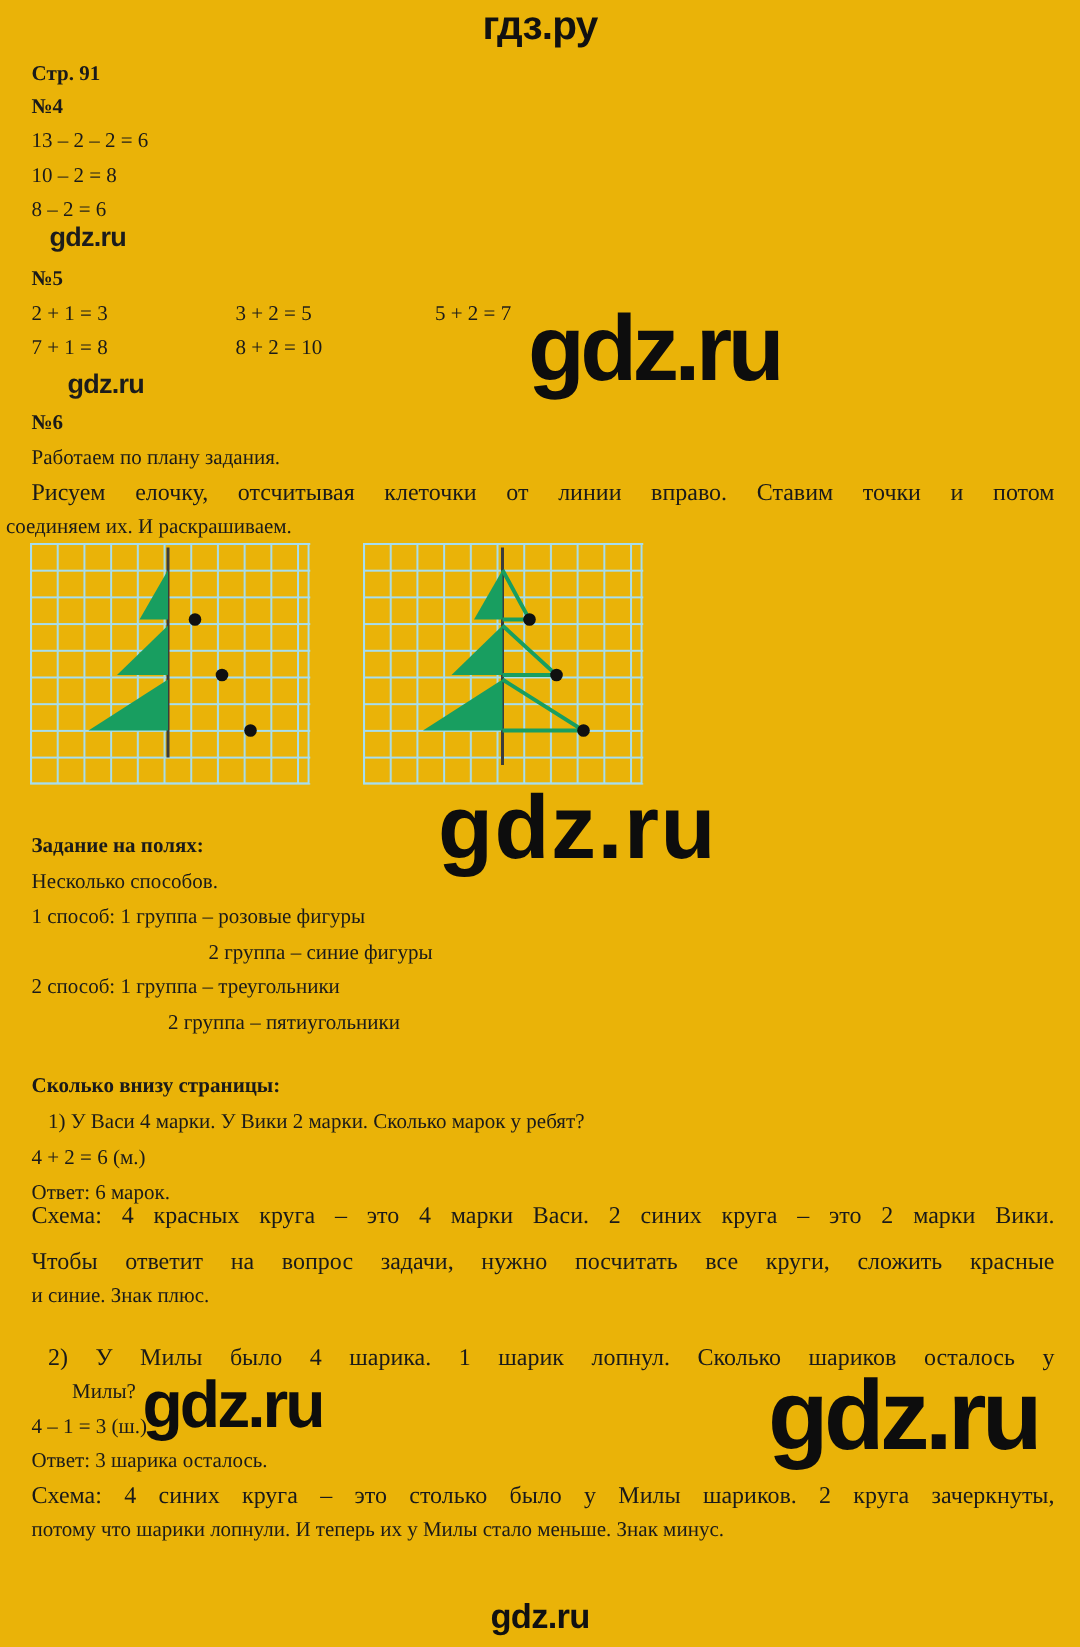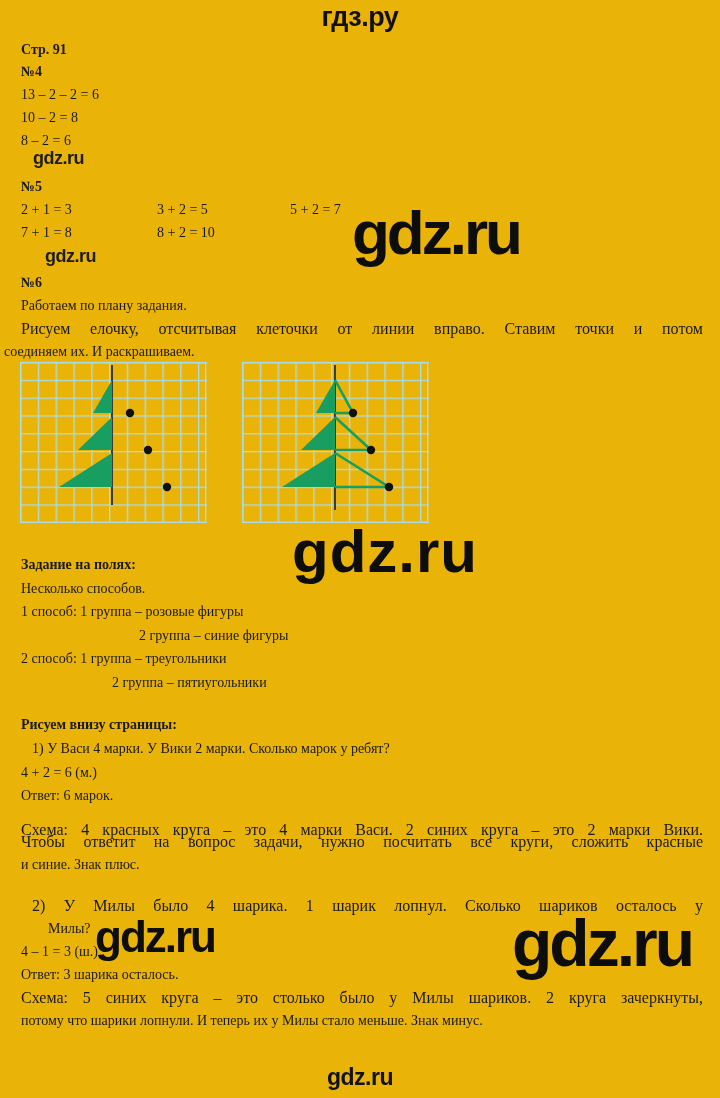--- a/index.html
+++ b/index.html
@@ -88,32 +88,32 @@
 
   <div class="abs wm" style="left:292px;top:522px;font-size:60px;letter-spacing:1px;">gdz.ru</div>
 
   <div class="abs serif b" style="left:21px;top:553px;">Задание на полях:</div>
   <div class="abs serif" style="left:21px;top:577px;">Несколько способов.</div>
   <div class="abs serif" style="left:21px;top:600px;">1 способ: 1 группа – розовые фигуры</div>
   <div class="abs serif" style="left:95px;top:624px;margin-left:44px;">2 группа – синие фигуры</div>
   <div class="abs serif" style="left:21px;top:647px;">2 способ: 1 группа – треугольники</div>
   <div class="abs serif" style="left:112px;top:671px;">2 группа – пятиугольники</div>
 
-  <div class="abs serif b" style="left:21px;top:713px;">Рисуем внизу страницы:</div>
+  <div class="abs serif b" style="left:21px;top:713px;">Сколько внизу страницы:</div>
   <div class="abs serif" style="left:32px;top:737px;">1) У Васи 4 марки. У Вики 2 марки. Сколько марок у ребят?</div>
   <div class="abs serif" style="left:21px;top:761px;">4 + 2 = 6 (м.)</div>
   <div class="abs serif" style="left:21px;top:784px;">Ответ: 6 марок.</div>
-  <div class="abs just" style="left:21px;top:818px;width:682px;">Схема: 4 красных круга – это 4 марки Васи. 2 синих круга – это 2 марки Вики.</div>
+  <div class="abs just" style="left:21px;top:799px;width:682px;">Схема: 4 красных круга – это 4 марки Васи. 2 синих круга – это 2 марки Вики.</div>
   <div class="abs just" style="left:21px;top:830px;width:682px;">Чтобы ответит на вопрос задачи, нужно посчитать все круги, сложить красные</div>
   <div class="abs serif" style="left:21px;top:853px;">и синие. Знак плюс.</div>
 
   <div class="abs just" style="left:32px;top:894px;width:671px;">2) У Милы было 4 шарика. 1 шарик лопнул. Сколько шариков осталось у</div>
   <div class="abs serif" style="left:48px;top:917px;">Милы?</div>
   <div class="abs wm" style="left:95px;top:915px;font-size:44px;letter-spacing:-2px;">gdz.ru</div>
   <div class="abs wm" style="left:512px;top:910px;font-size:66px;letter-spacing:-3px;">gdz.ru</div>
   <div class="abs serif" style="left:21px;top:940px;">4 – 1 = 3 (ш.)</div>
   <div class="abs serif" style="left:21px;top:963px;">Ответ: 3 шарика осталось.</div>
-  <div class="abs just" style="left:21px;top:986px;width:682px;">Схема: 5 синих круга – это столько было у Милы шариков. 2 круга зачеркнуты,</div>
+  <div class="abs just" style="left:21px;top:986px;width:682px;">Схема: 4 синих круга – это столько было у Милы шариков. 2 круга зачеркнуты,</div>
   <div class="abs serif" style="left:21px;top:1009px;text-align:right;">потому что шарики лопнули. И теперь их у Милы стало меньше. Знак минус.</div>
 
   <div class="abs ftr" style="top:1064px;">gdz.ru</div>
 
 </div>
 
 </body></html>

